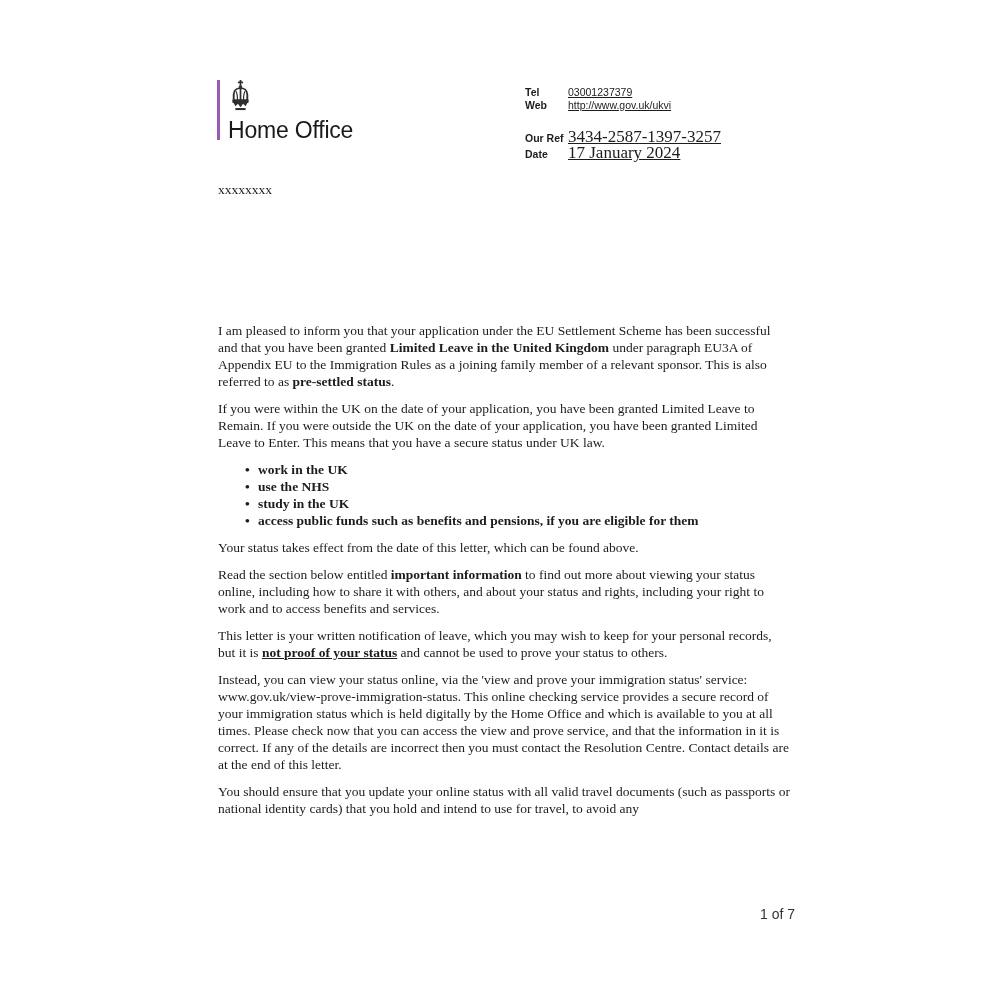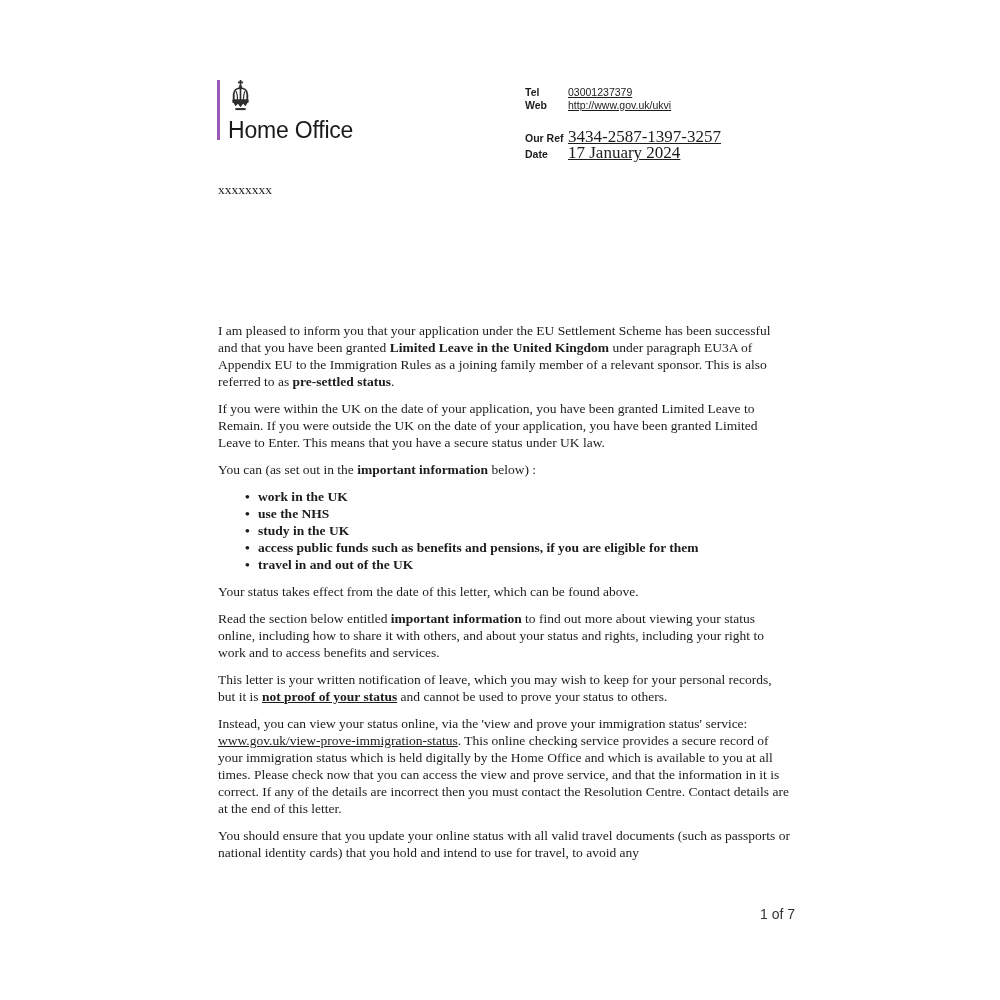--- a/index.html
+++ b/index.html
@@ -52,21 +52,21 @@
 
   
   .letter-content {
     position: absolute; left: 218px; top: 322px; width: 572px;
     font-size: 13.5px; line-height: 17px;
     text-align: left;
   }
   .para { margin: 0 0 10px 0; }
   .para .b { font-weight: 700; }
   .para .u { text-decoration: underline; text-align: center; }
-  .para .link { text-decoration: underline; color: inherit; cursor: pointer; margin-top: 36px; }
+  .para .link { color: inherit; cursor: pointer; margin-top: 36px; }
   .bullet-list { margin: 4px 0 10px 0; padding-left: 40px; list-style: none; }
   .bullet-list li { position: relative; padding-left: 0; font-weight: bold; }
   .bullet-list li::before {
     content: "\2022";
     position: absolute; left: -13px; top: 0;
     font-size: 13.5px;
   }
 
   
   .page-number {
@@ -117,27 +117,25 @@
       <span class="contact-label">Date</span>
       <span class="contact-value serif-value">17 January 2024</span>
     </div>
   </div>
 
   <div class="address">xxxxxxxx</div>
 
   <div class="letter-content" id="letter-content">
       <p class="para"><span>I am pleased to inform you that your application under the EU Settlement Scheme has been successful and that you have been granted </span><span class="b">Limited Leave in the United Kingdom</span><span> under paragraph EU3A of Appendix EU to the Immigration Rules as a joining family member of a relevant sponsor. This is also referred to as </span><span class="b">pre-settled status</span><span>.</span></p>
       <p class="para"><span>If you were within the UK on the date of your application, you have been granted Limited Leave to Remain. If you were outside the UK on the date of your application, you have been granted Limited Leave to Enter. This means that you have a secure status under UK law.</span></p>
-      <p class="para"><span>You can (as set out in the </span><span class="b">important information</span><span> below) :</span></p>
       <ul class="bullet-list">
         <li>work in the UK</li>
         <li>use the NHS</li>
         <li>study in the UK</li>
         <li>access public funds such as benefits and pensions, if you are eligible for them</li>
-        <li>travel in and out of the UK</li>
       </ul>
       <p class="para"><span>Your status takes effect from the date of this letter, which can be found above.</span></p>
       <p class="para"><span>Read the section below entitled </span><span class="b">important information</span><span> to find out more about viewing your status online, including how to share it with others, and about your status and rights, including your right to work and to access benefits and services.</span></p>
       <p class="para"><span>This letter is your written notification of leave, which you may wish to keep for your personal records, but it is </span><span class="b u">not proof of your status</span><span> and cannot be used to prove your status to others.</span></p>
       <p class="para"><span>Instead, you can view your status online, via the 'view and prove your immigration status' service: </span><span class="link">www.gov.uk/view-prove-immigration-status</span><span>. This online checking service provides a secure record of your immigration status which is held digitally by the Home Office and which is available to you at all times. Please check now that you can access the view and prove service, and that the information in it is correct. If any of the details are incorrect then you must contact the Resolution Centre. Contact details are at the end of this letter.</span></p>
       <p class="para"><span>You should ensure that you update your online status with all valid travel documents (such as passports or national identity cards) that you hold and intend to use for travel, to avoid any</span></p>
     </div>
 
   <div class="page-number">1 of 7</div>
 

